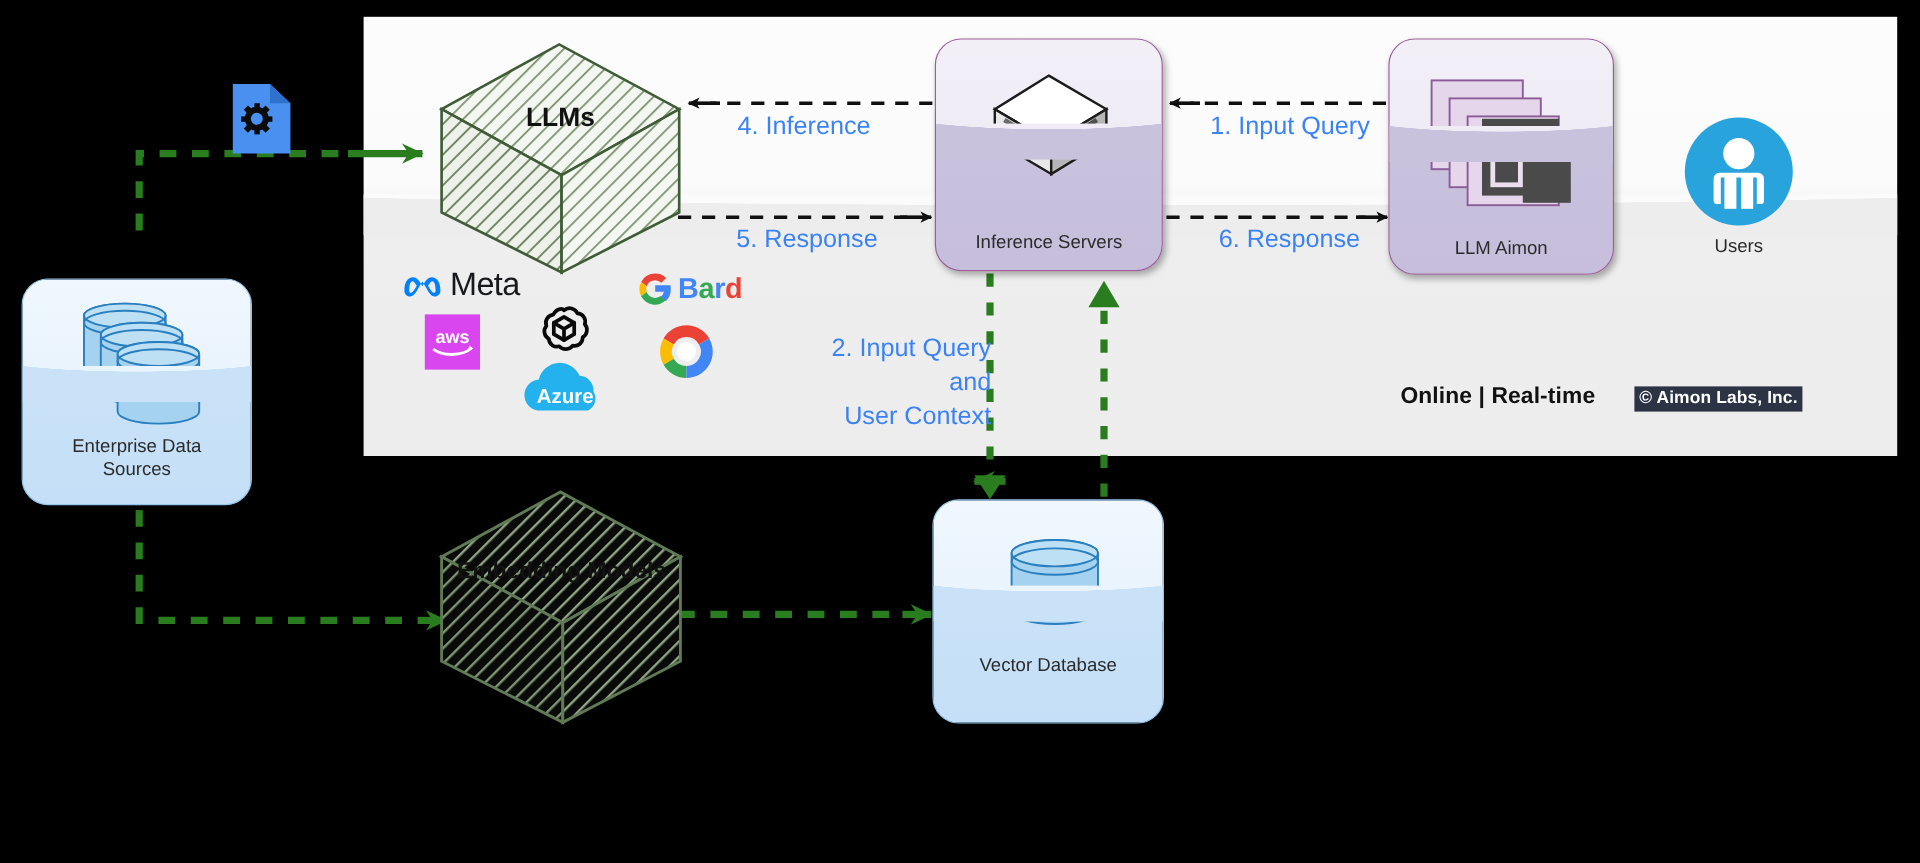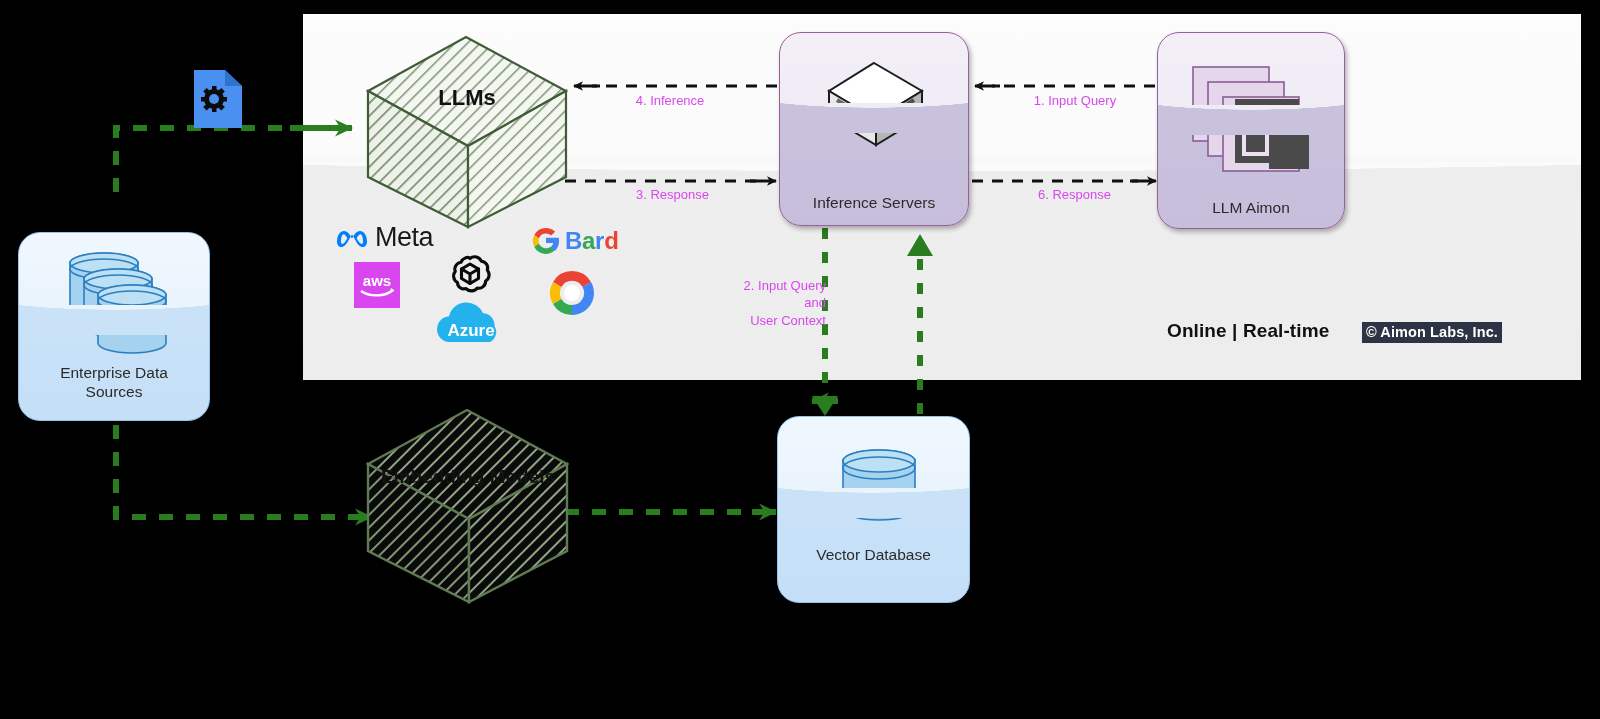--- a/index.html
+++ b/index.html
@@ -100,21 +100,21 @@
   .cube .cube-title {
     position: absolute; left: 0; right: 0;
     text-align: center;
     font-weight: bold; color: #111;
     pointer-events: none;
   }
 
   
   .flow-label {
     position: absolute;
-    font-size: 13px; color: #d946ef;
+    font-size: 21px; color: #3b82f6;
     text-align: center; line-height: 1.33;
     white-space: pre-line;
   }
   #online-realtime {
     position: absolute; left: 1167px; top: 320px;
     font-size: 19px; font-weight: bold; color: #111;
     letter-spacing: 0.1px;
   }
   #copyright {
     position: absolute; left: 1362px; top: 322px;
@@ -271,20 +271,31 @@
         <rect x="52" y="43" width="50" height="50" fill="#ece0f0"></rect>
         <rect x="56" y="47" width="19" height="19" fill="#4a4a4a"></rect>
         <rect x="79" y="47" width="19" height="19" fill="#4a4a4a"></rect>
         <rect x="56" y="70" width="19" height="19" fill="#4a4a4a"></rect>
         <rect x="79" y="66" width="40" height="40" fill="#4a4a4a"></rect>
       </svg>
     </div>
     <div class="node-label">LLM Aimon</div>
   </div>
 
+  <div id="users-group">
+    <div id="users-circle">
+      <svg width="90" height="90" viewBox="0 0 90 90" xmlns="http://www.w3.org/2000/svg">
+        <circle cx="45" cy="30" r="13" fill="#ffffff"></circle>
+        <path d="M29,46 h32 a5,5 0 0 1 5,5 v18 a3,3 0 0 1 -3,3 h-3 v-22 h-30 v22 h-3 a3,3 0 0 1 -3,-3 v-18 a5,5 0 0 1 5,-5 z" fill="#ffffff"></path>
+        <rect x="33" y="48" width="10" height="28" fill="#ffffff"></rect>
+        <rect x="47" y="48" width="10" height="28" fill="#ffffff"></rect>
+      </svg>
+    </div>
+    <div id="users-label">Users</div>
+  </div>
 
   <div class="node blue" id="enterprise-data">
     <div class="node-icon" style="left:40px; top:14px; width:118px; height:110px;">
       <svg width="118" height="110" viewBox="0 0 118 110" xmlns="http://www.w3.org/2000/svg">
         <g stroke="#2a7fc0" stroke-width="1.6" fill="#a5d2ee">
           <path d="M11,16 a34,10 0 0 1 68,0 v48 a34,10 0 0 1 -68,0 z"></path>
           <ellipse cx="45" cy="16" rx="34" ry="10" fill="#bee0f5"></ellipse>
           <ellipse cx="45" cy="22" rx="34" ry="10" fill="none"></ellipse>
           <path d="M25,32 a34,10 0 0 1 68,0 v48 a34,10 0 0 1 -68,0 z"></path>
           <ellipse cx="59" cy="32" rx="34" ry="10" fill="#bee0f5"></ellipse>
@@ -382,21 +393,21 @@
       <path d="M32,3 a22,22 0 0 1 19,11 l-8.5,5 a12,12 0 0 0 -21,0 l-8.5,-5 A22,22 0 0 1 32,3 Z" fill="#ea4335"></path>
       <path d="M13,14 l8.5,5 a12,12 0 0 0 0,12 l-8.5,5 a22,22 0 0 1 0,-22 Z" fill="#fbbc05"></path>
       <path d="M13,36 l8.5,-5 a12,12 0 0 0 10.5,6 v10 a22,22 0 0 1 -19,-11 Z" fill="#34a853"></path>
       <path d="M51,14 a22,22 0 0 1 -19,33 V37 a12,12 0 0 0 10.5,-18 Z" fill="#4285f4"></path>
       <circle cx="32" cy="25" r="8" fill="#ffffff"></circle>
     </svg>
   </div>
 
   <div class="flow-label" style="left:1000px; top:92px; width:150px;">1. Input Query</div>
   <div class="flow-label" style="left:600px; top:92px; width:140px;">4. Inference</div>
-  <div class="flow-label" style="left:600px; top:186px; width:145px;">3. Response</div>
+  <div class="flow-label" style="left:600px; top:186px; width:145px;">5. Response</div>
   <div class="flow-label" style="left:1002px; top:186px; width:145px;">6. Response</div>
   <div class="flow-label" style="left:686px; top:277px; width:140px; text-align:right;">2. Input Query
 and
 User Context</div>
 
   <div id="online-realtime">Online | Real-time</div>
   <div id="copyright">© Aimon Labs, Inc.</div>
 
 </div>
 

